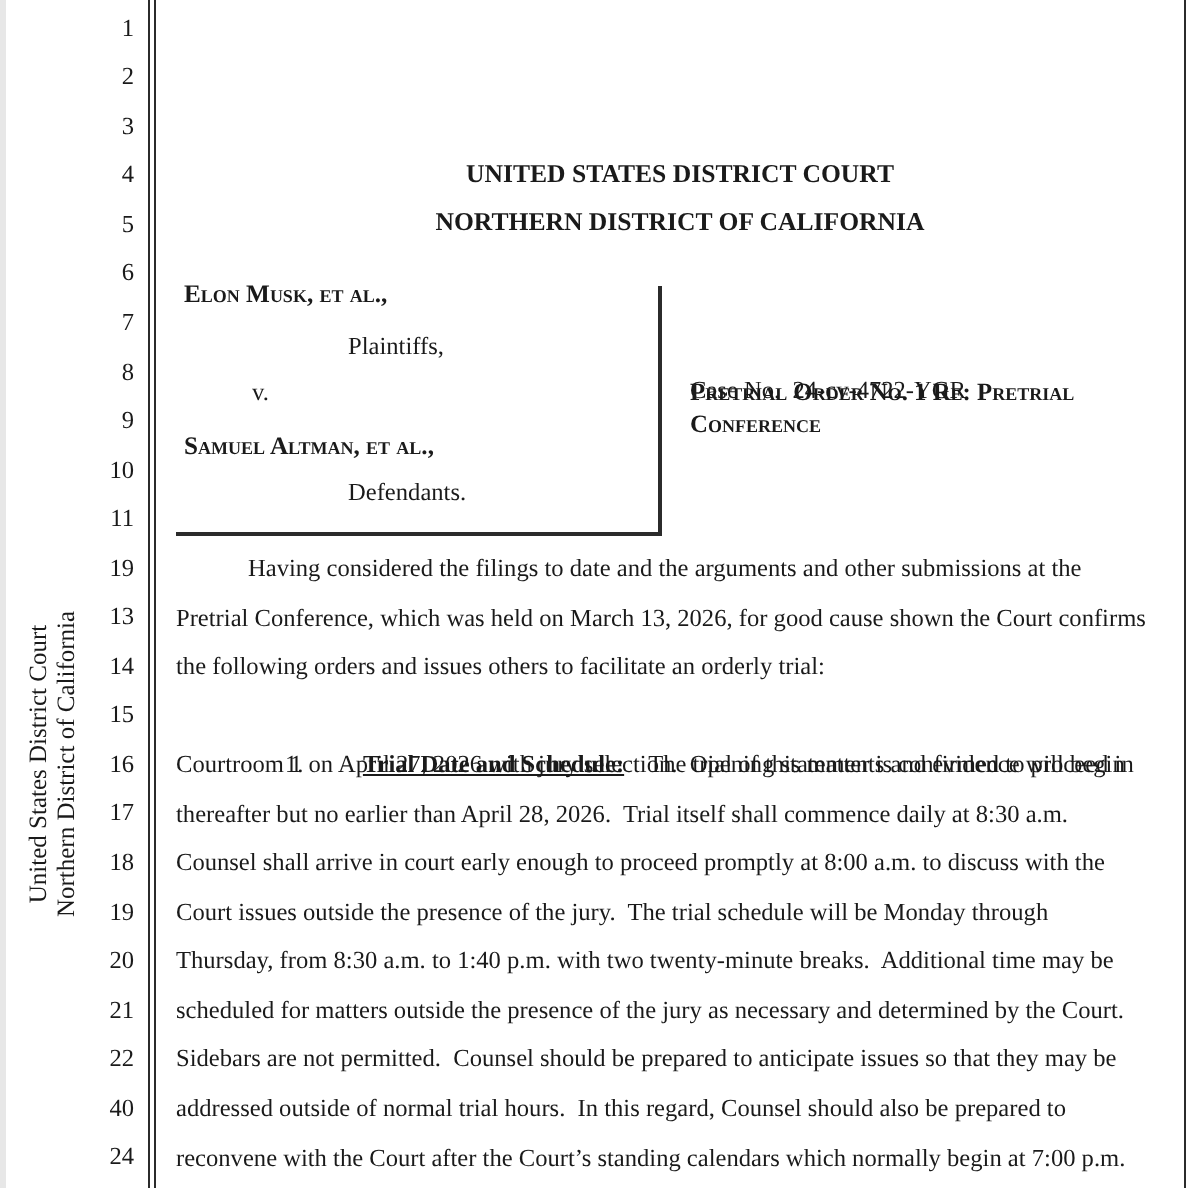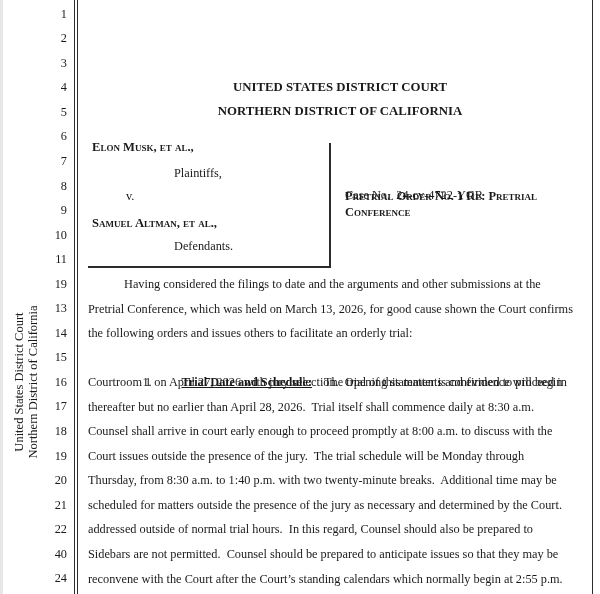--- a/index.html
+++ b/index.html
@@ -141,18 +141,18 @@
     <div class="body-line">the following orders and issues others to facilitate an orderly trial:</div>
     <div class="body-line indent">
       <span class="para-num">1.</span><span class="para-heading">Trial Date and Schedule:</span><span>The trial of this matter is confirmed to proceed in</span>
     </div>
     <div class="body-line">Courtroom 1 on April 27, 2026 with jury selection.  Opening statements and evidence will begin</div>
     <div class="body-line">thereafter but no earlier than April 28, 2026.  Trial itself shall commence daily at 8:30 a.m.</div>
     <div class="body-line">Counsel shall arrive in court early enough to proceed promptly at 8:00 a.m. to discuss with the</div>
     <div class="body-line">Court issues outside the presence of the jury.  The trial schedule will be Monday through</div>
     <div class="body-line">Thursday, from 8:30 a.m. to 1:40 p.m. with two twenty-minute breaks.  Additional time may be</div>
     <div class="body-line">scheduled for matters outside the presence of the jury as necessary and determined by the Court.</div>
+    <div class="body-line">Sidebars are not permitted.  Counsel should be prepared to anticipate issues so that they may be</div>
     <div class="body-line">addressed outside of normal trial hours.  In this regard, Counsel should also be prepared to</div>
-    <div class="body-line">Sidebars are not permitted.  Counsel should be prepared to anticipate issues so that they may be</div>
-    <div class="body-line">reconvene with the Court after the Court’s standing calendars which normally begin at 2:55 p.m.</div>
+    <div class="body-line">reconvene with the Court after the Court’s standing calendars which normally begin at 7:00 p.m.</div>
   </div>
 
 </div>
 
 </body></html>

